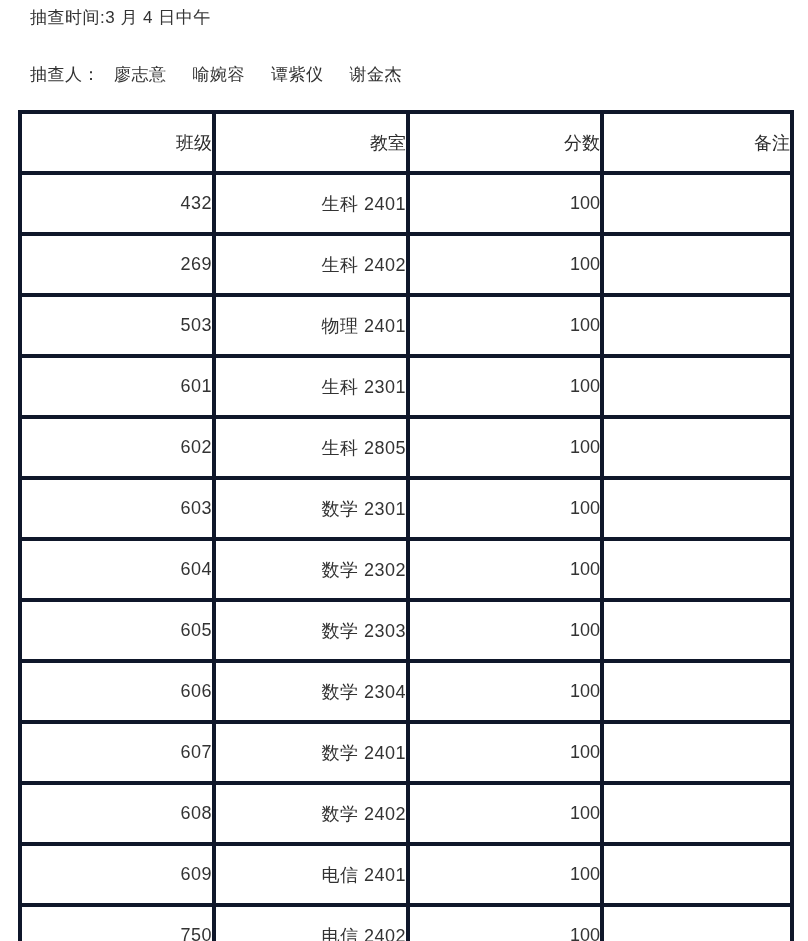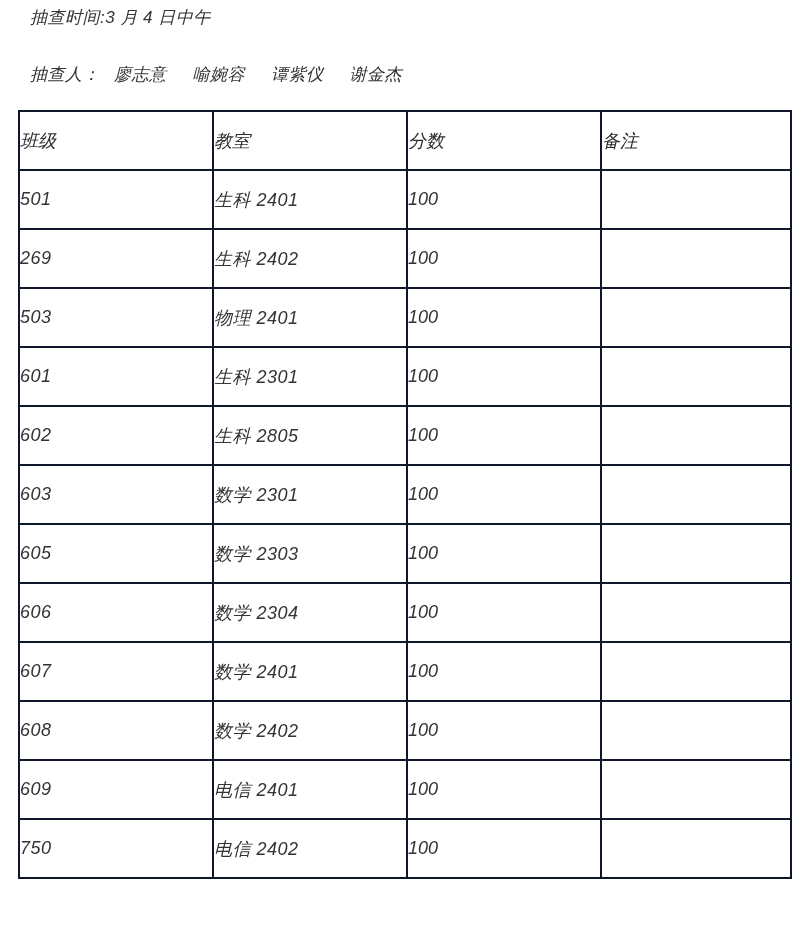--- a/index.html
+++ b/index.html
@@ -13,21 +13,20 @@
     font-family: "Liberation Sans", "DejaVu Sans", sans-serif;
     color: #333333;
     -webkit-font-smoothing: antialiased;
   }
   .page {
     width: 808px;
     height: 713px;
     position: relative;
     box-sizing: border-box;
     padding: 16px;
-    font-style: italic;
   }
   .meta-line {
     font-size: 17px;
     color: #333333;
     line-height: 1.4;
     letter-spacing: 0.5px;
   }
   #meta-time {
     position: absolute;
     left: 30px;
@@ -52,23 +51,23 @@
   table.records {
     position: absolute;
     left: 18px;
     top: 110px;
     width: 772px;
     border-collapse: collapse;
     table-layout: fixed;
   }
   table.records th,
   table.records td {
-    border: 2px solid #0f172a;
+    border: 4px solid #0f172a;
     height: 57px;
-    text-align: left;
+    text-align: right;
     vertical-align: middle;
     font-weight: normal;
     font-size: 18px;
     color: #333333;
     padding: 0;
   }
   table.records th {
     font-size: 18px;
     color: #2b2b2b;
   }
@@ -112,21 +111,21 @@
     <thead>
       <tr>
         <th>班级</th>
         <th>教室</th>
         <th>分数</th>
         <th>备注</th>
       </tr>
     </thead>
     <tbody>
       <tr>
-        <td class="cls">501</td>
+        <td class="cls">432</td>
         <td class="room">生科 2401</td>
         <td class="score">100</td>
         <td class="note"></td>
       </tr>
       <tr>
         <td class="cls">269</td>
         <td class="room">生科 2402</td>
         <td class="score">100</td>
         <td class="note"></td>
       </tr>
@@ -148,20 +147,26 @@
         <td class="score">100</td>
         <td class="note"></td>
       </tr>
       <tr>
         <td class="cls">603</td>
         <td class="room">数学 2301</td>
         <td class="score">100</td>
         <td class="note"></td>
       </tr>
       <tr>
+        <td class="cls">604</td>
+        <td class="room">数学 2302</td>
+        <td class="score">100</td>
+        <td class="note"></td>
+      </tr>
+      <tr>
         <td class="cls">605</td>
         <td class="room">数学 2303</td>
         <td class="score">100</td>
         <td class="note"></td>
       </tr>
       <tr>
         <td class="cls">606</td>
         <td class="room">数学 2304</td>
         <td class="score">100</td>
         <td class="note"></td>

